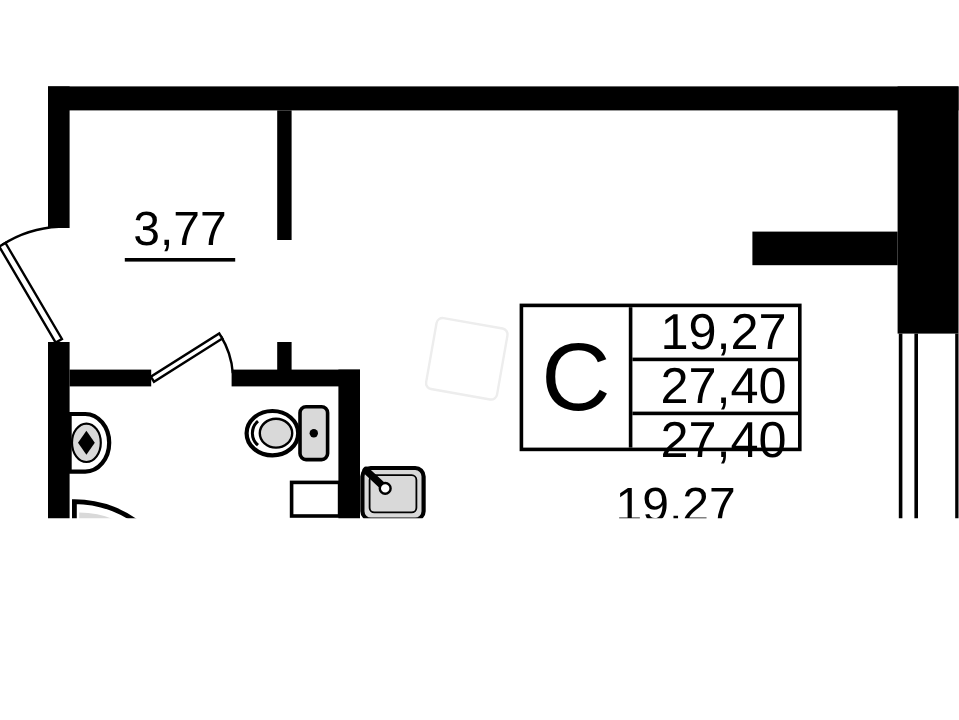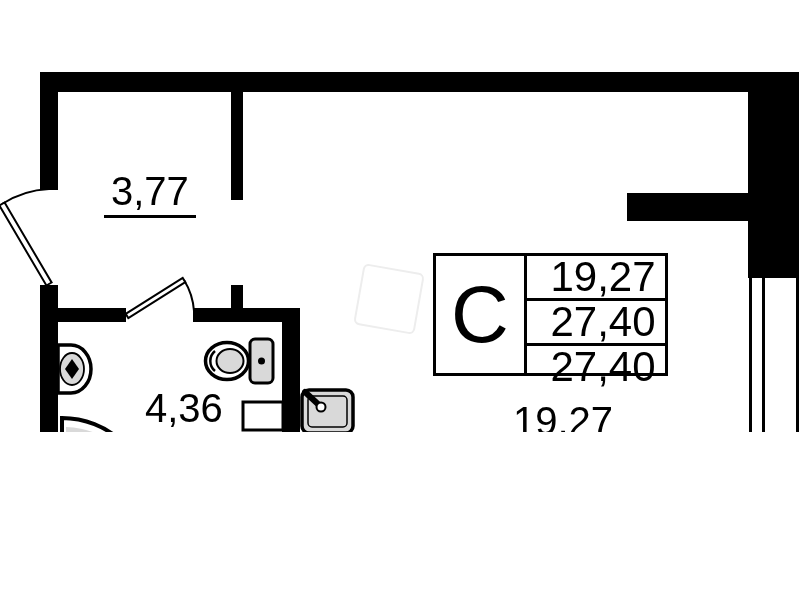--- a/index.html
+++ b/index.html
@@ -120,21 +120,20 @@
       <line x1="400.2" y1="488.2" x2="407.8" y2="495.8" stroke="#fff" stroke-width="2.3"></line>
       <line x1="407.8" y1="488.2" x2="400.2" y2="495.8" stroke="#fff" stroke-width="2.3"></line>
       <circle cx="431" cy="492" r="9" fill="#000"></circle>
       <line x1="426.2" y1="487.2" x2="435.8" y2="496.8" stroke="#fff" stroke-width="2.6"></line>
       <line x1="435.8" y1="487.2" x2="426.2" y2="496.8" stroke="#fff" stroke-width="2.6"></line>
     </g>
   </svg>
 
   <div class="room-label" style="left:104px;top:170px;">3,77</div>
 
-  <div class="room-label" style="left:138px;top:387px;">4,36</div>
 
   <div class="room-label" style="left:506px;top:400px;">19,27</div>
 
   <div class="unit-table">
     <div class="type-cell">С</div>
     <div class="rows">
       <div class="row">19,27</div>
       <div class="row">27,40</div>
       <div class="row">27,40</div>
     </div>

